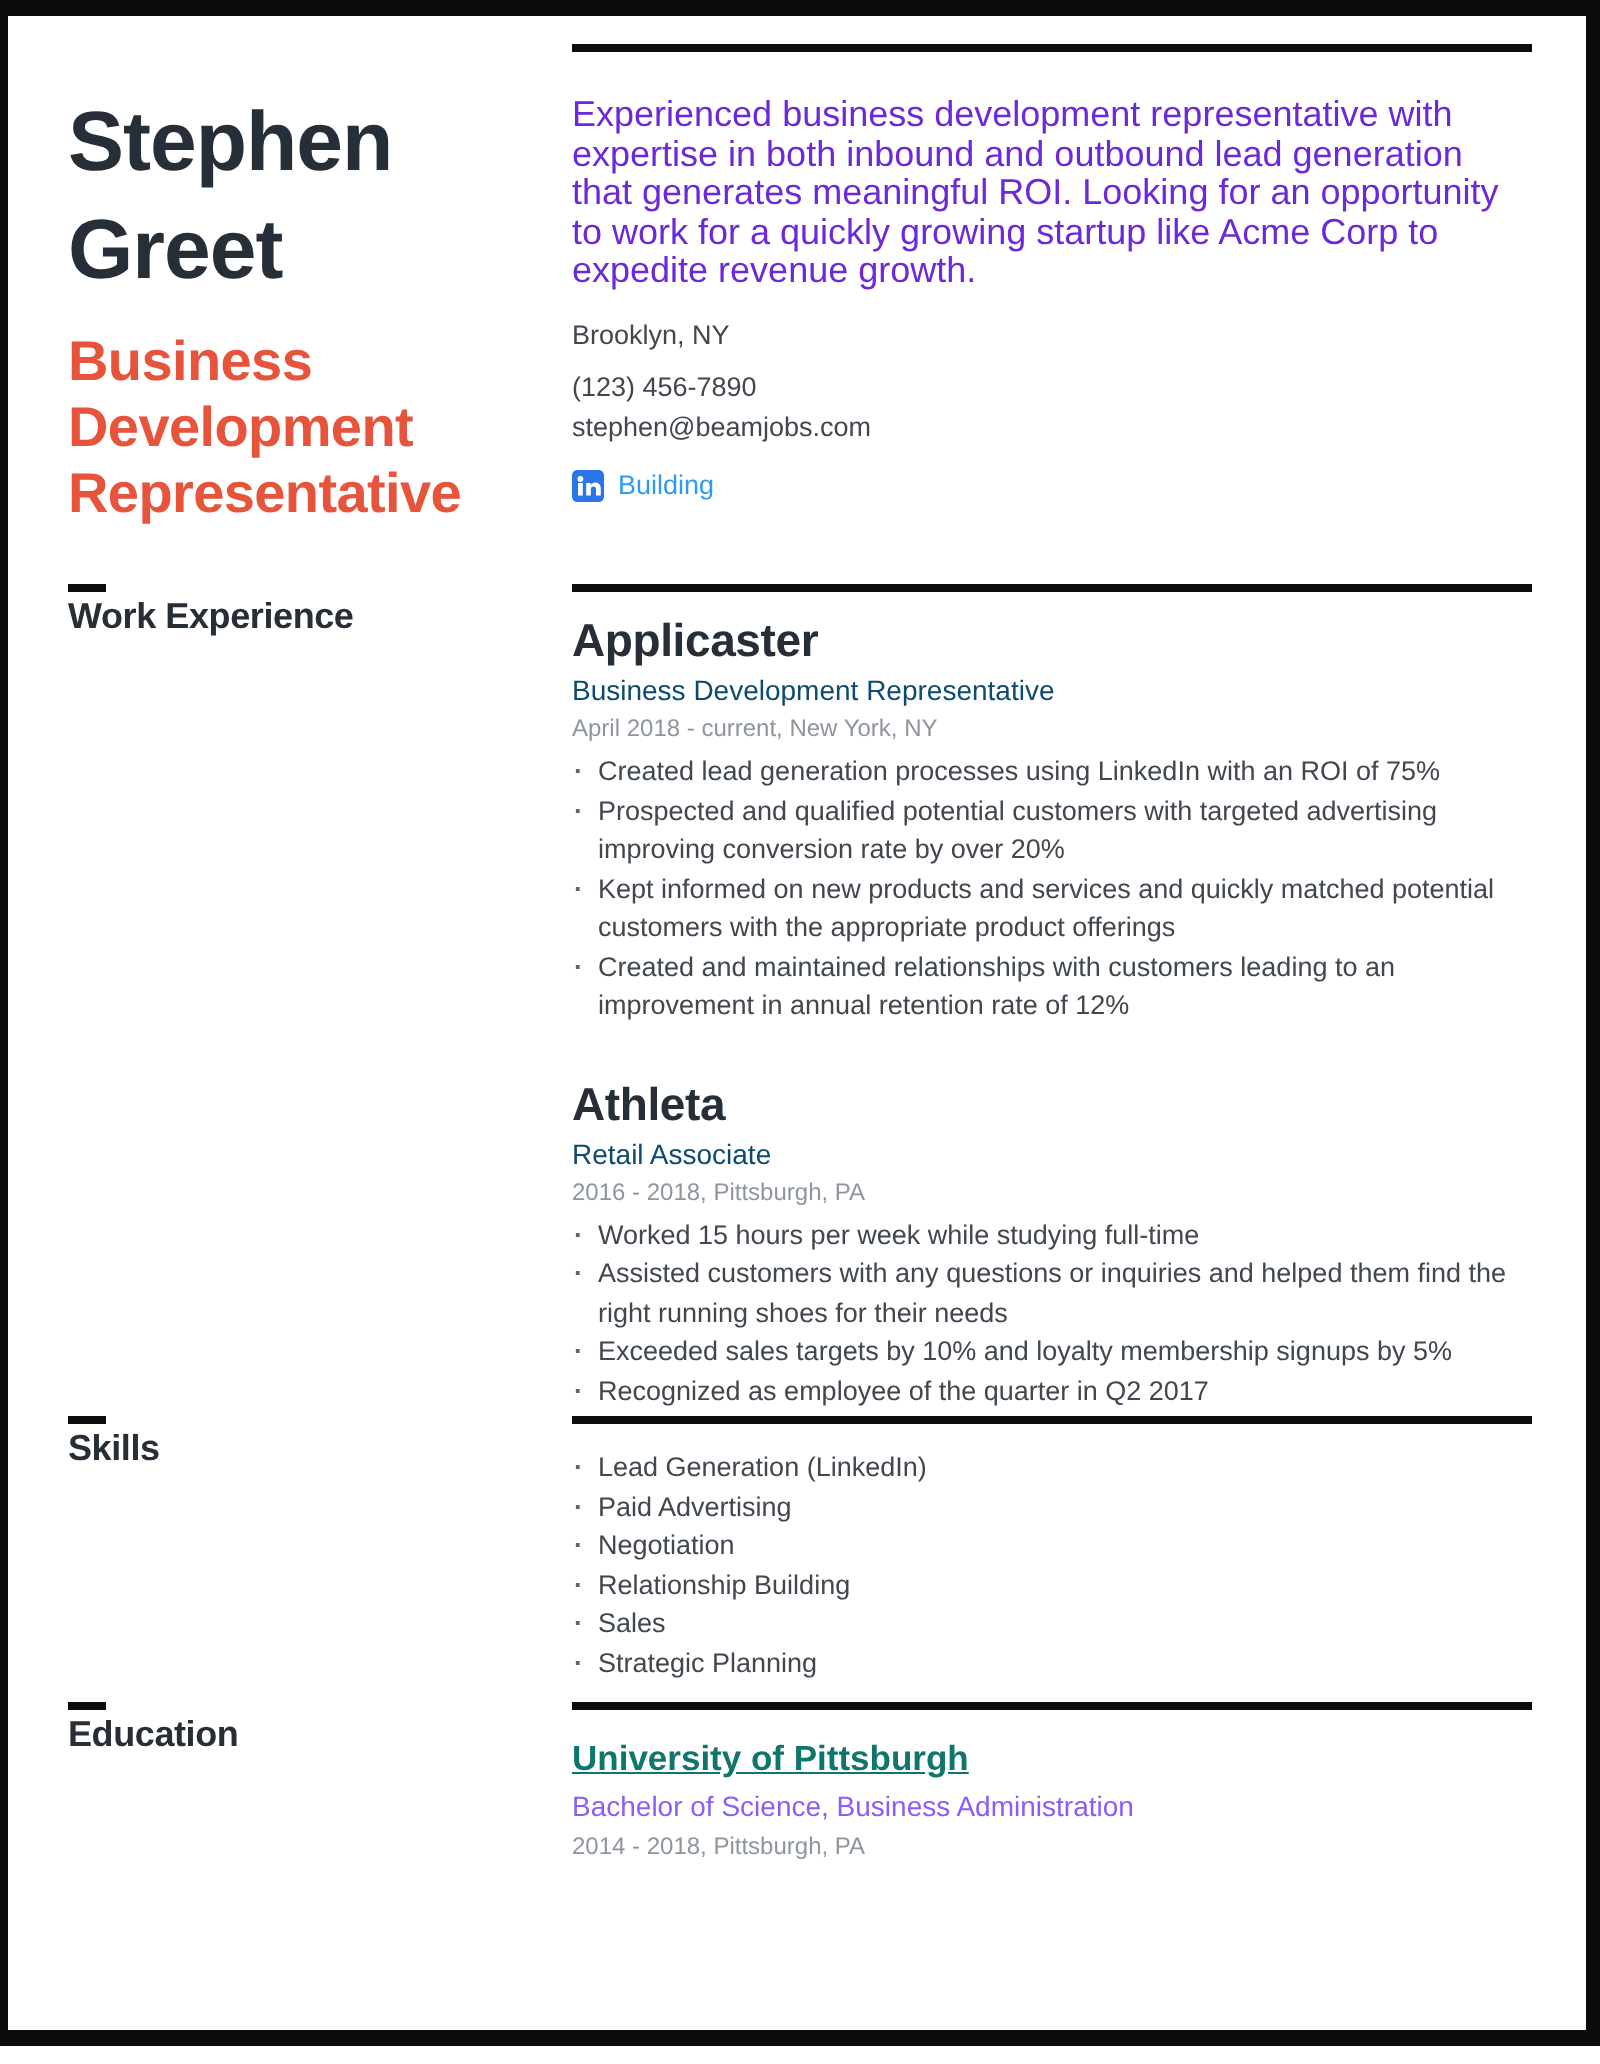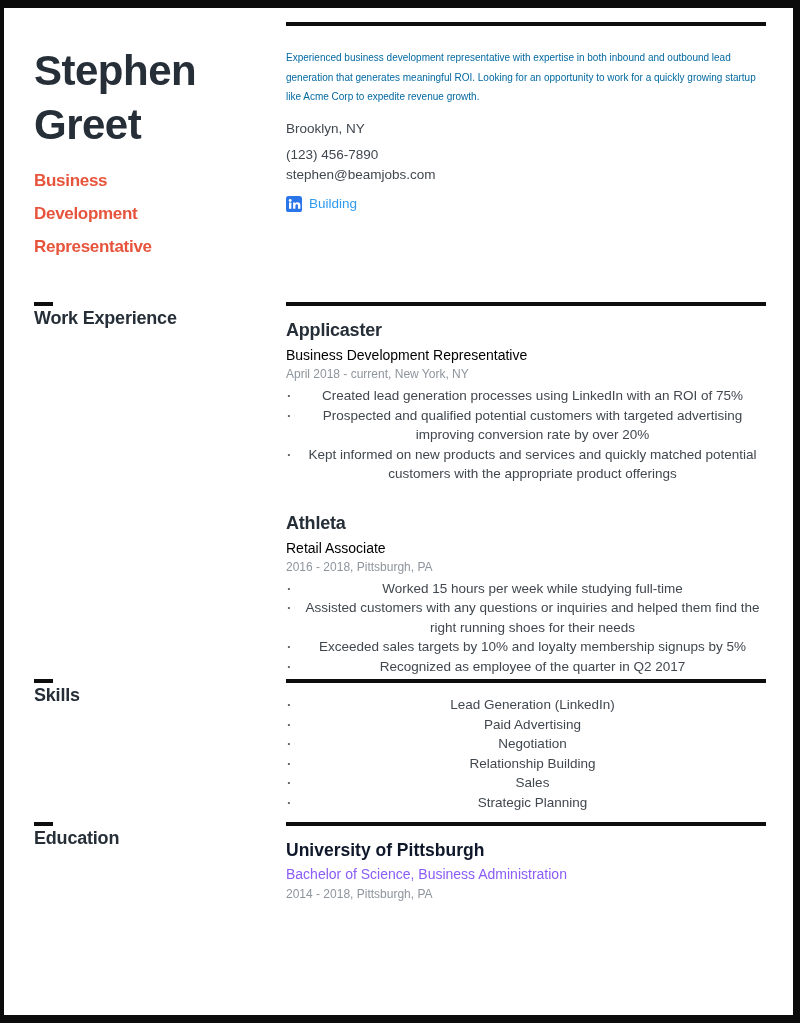--- a/index.html
+++ b/index.html
@@ -20,61 +20,61 @@
 
   .hr-thick { height:4px; background:#0d0d0d; }
   .dash { width:19px; height:4px; background:#0d0d0d; }
 
   .name {
     margin:36px 0 0; font-size:42px; line-height:54px; font-weight:bold;
     color:#262f38; letter-spacing:-0.5px;
   }
   .name div { white-space:nowrap; }
   .job-title {
-    margin:12px 0 10px; font-size:17px; line-height:33px; font-weight:bold;
+    margin:12px 0 0; font-size:28px; line-height:33px; font-weight:bold;
     color:#e7543c; letter-spacing:-0.3px;
   }
   .hdr-divider { margin-top:14px; }
-  .summary { margin:22px 0 0; font-size:10px; line-height:19.5px; color:#0369a1; }
+  .summary { margin:22px 0 0; font-size:18px; line-height:19.5px; color:#6d28d9; }
   .location { margin:12px 0 0; font-size:13.5px; line-height:19.5px; color:#40474e; }
   .contact { margin:7px 0 0; font-size:13.5px; line-height:19.5px; color:#40474e; }
   .linkedin-row {
     margin:11px 0 0; display:flex; align-items:center; gap:7px;
     font-size:13.5px; line-height:17px; color:#2f9bf0; text-decoration:none;
   }
   .li-icon { width:16px; height:16px; display:block; flex:0 0 16px; }
 
   .section { margin-top:29px; }
   .section.skills-sec { margin-top:3px; }
   .section.edu-sec { margin-top:10px; }
 
   .sec-heading {
     margin:0 0 0; font-size:18px; line-height:24px; font-weight:bold;
     color:#262f38; letter-spacing:-0.2px;
   }
   .company {
-    margin:12px 0 0; font-size:18px; line-height:24px; font-weight:bold;
+    margin:12px 0 0; font-size:23px; line-height:24px; font-weight:bold;
     color:#262f38; letter-spacing:-0.2px;
   }
   .job + .job { margin-top:27px; }
-  .role { margin:4px 0 0; font-size:14px; line-height:19px; color:#000000; }
+  .role { margin:4px 0 0; font-size:14px; line-height:19px; color:#0c4a6e; }
   .dates { margin:1px 0 0; font-size:12px; line-height:17px; color:#8e959c; }
 
-  ul.blist { margin:3px 0 0; padding:0; list-style:none;text-align:center; }
+  ul.blist { margin:3px 0 0; padding:0; list-style:none; }
   ul.blist li {
     position:relative; padding-left:13px;
     font-size:13.5px; line-height:19.5px; color:#40474e;
   }
   ul.blist li::before {
     content:"\00B7"; position:absolute; left:1px; top:0;
     color:#5d646b; font-weight:bold;
   }
   ul.blist.skills { margin-top:12px; }
 
-  .school { margin:12px 0 0; font-size:17.5px; line-height:24px; font-weight:bold; color:#0f172a; }
+  .school { margin:12px 0 0; font-size:17.5px; line-height:24px; font-weight:bold; color:#0f766e;text-decoration:underline; }
   .degree { margin:3px 0 0; font-size:14px; line-height:19.5px; color:#8b5cf6; }
 </style>
 </head>
 <body>
 
 <div class="page">
 
   <div class="row">
     <div class="left-col">
       <h1 class="name">
@@ -116,20 +116,21 @@
       <div class="hr-thick"></div>
 
       <div class="job">
         <h3 class="company">Applicaster</h3>
         <div class="role">Business Development Representative</div>
         <div class="dates">April 2018 - current, New York, NY</div>
         <ul class="blist">
           <li>Created lead generation processes using LinkedIn with an ROI of 75%</li>
           <li>Prospected and qualified potential customers with targeted advertising improving conversion rate by over 20%</li>
           <li>Kept informed on new products and services and quickly matched potential customers with the appropriate product offerings</li>
+          <li>Created and maintained relationships with customers leading to an improvement in annual retention rate of 12%</li>
         </ul>
       </div>
 
       <div class="job">
         <h3 class="company">Athleta</h3>
         <div class="role">Retail Associate</div>
         <div class="dates">2016 - 2018, Pittsburgh, PA</div>
         <ul class="blist">
           <li>Worked 15 hours per week while studying full-time</li>
           <li>Assisted customers with any questions or inquiries and helped them find the right running shoes for their needs</li>

